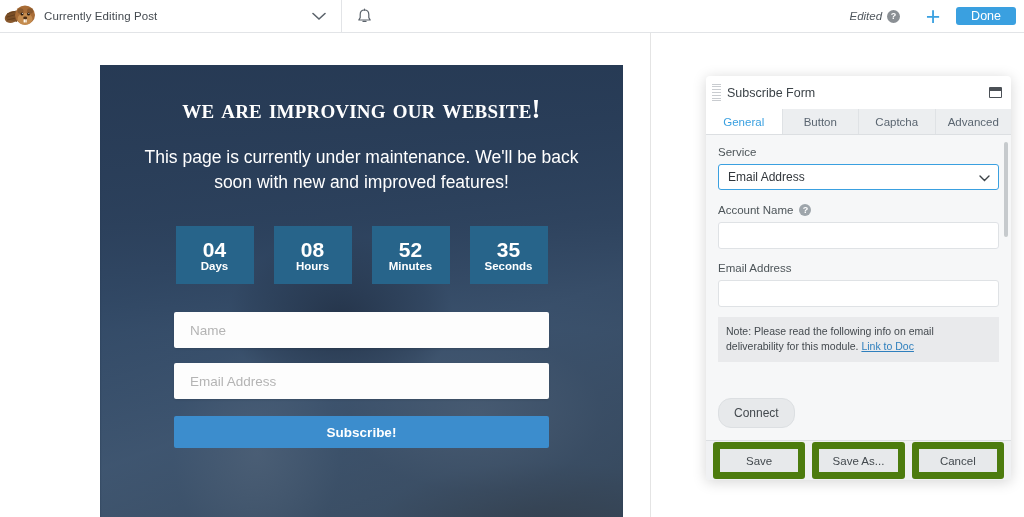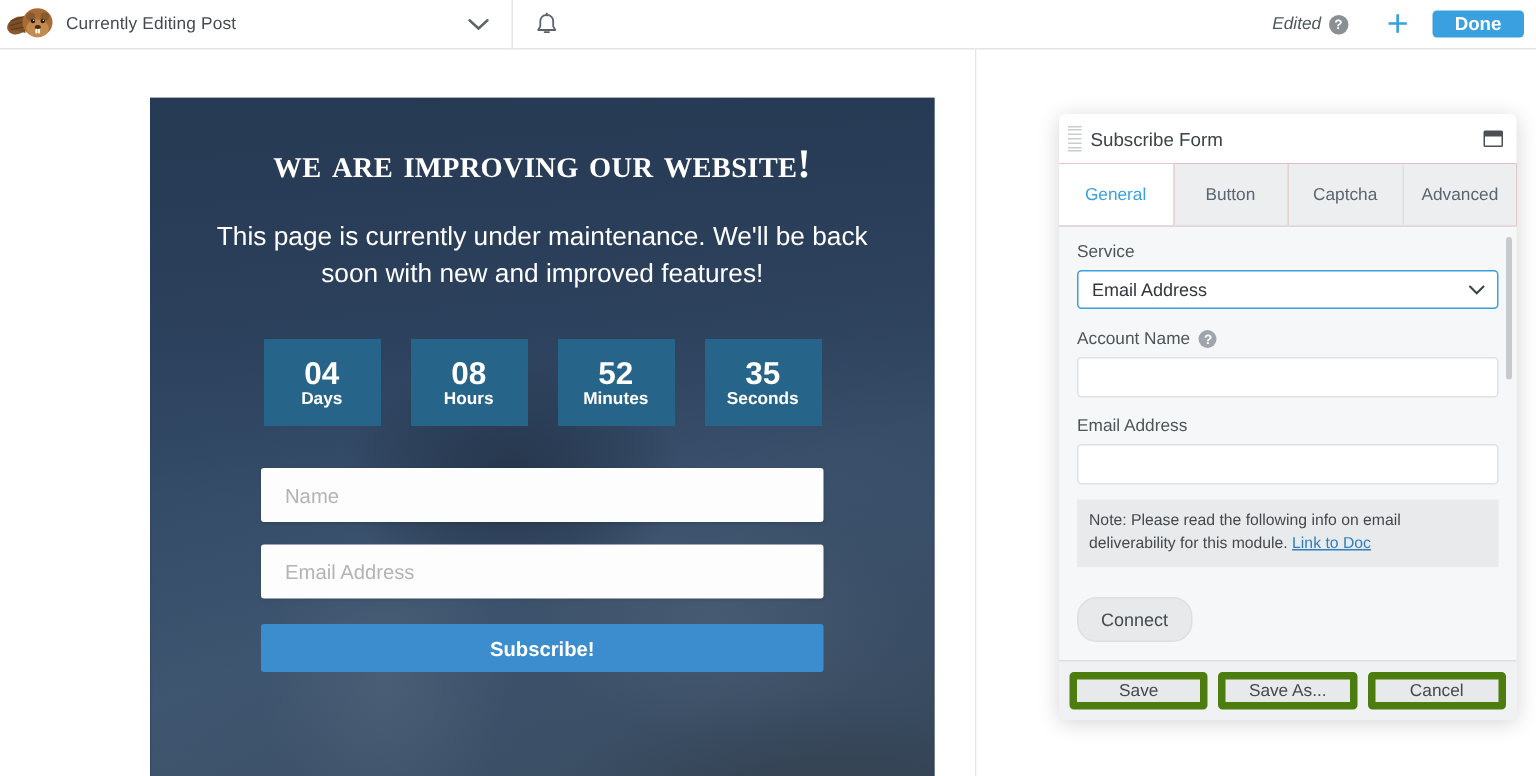--- a/index.html
+++ b/index.html
@@ -77,21 +77,21 @@
     display: flex; align-items: center; justify-content: center;
     color: #3aa0e0;
     font-size: 25px; font-weight: 300;
     line-height: 1;
     margin-right: 6px;
   }
   .done-btn {
     background: #3aa0e0;
     color: #ffffff;
     border: none; border-radius: 3px;
-    font-size: 12.5px; font-weight: bold;
+    font-size: 12.5px; font-weight: normal;
     padding: 2px 15px;
     font-family: "Liberation Sans", sans-serif;
     cursor: pointer;
   }
 
   
   .canvas-area {
     position: absolute;
     top: 33px; left: 0;
     width: 650px; height: 484px;
@@ -254,22 +254,22 @@
     flex: 1 1 auto;
   }
   .panel-winicon {
     width: 13px; height: 11px;
     border: 1.6px solid #4b5056;
     border-top-width: 4px;
     border-radius: 1px;
     flex: 0 0 auto;
   }
   .panel-tabs {
-    height: 42px;
-    background: #b91c1c;
+    height: 26px;
+    background: #bef264;
     display: flex;
     border-bottom: 1px solid #dcdfe2;
     flex: 0 0 auto;
     text-align: center;
   }
   .panel-tab {
     flex: 1 1 0;
     display: flex; align-items: center; justify-content: center;
     font-size: 11.5px;
     color: #5a6570;
@@ -374,23 +374,23 @@
     height: 40px;
     background: #f0f1f3;
     border-top: 1px solid #dcdfe2;
     display: flex; align-items: center;
     gap: 7px;
     padding: 0 7px;
     flex: 0 0 auto;
   }
   .foot-btn {
     flex: 1 1 0;
-    height: 25px;
+    height: 37px;
     background: #e7e9eb;
-    border: 5px solid #4d7c0f;
+    border: 7px solid #4d7c0f;
     border-radius: 3px;
     font-size: 11.5px;
     color: #43494e;
     font-family: "Liberation Sans", sans-serif;
     cursor: pointer;
   }
 </style>
 </head>
 <body>
 

